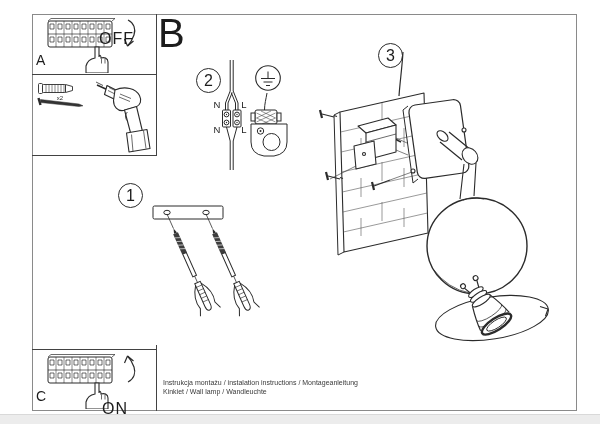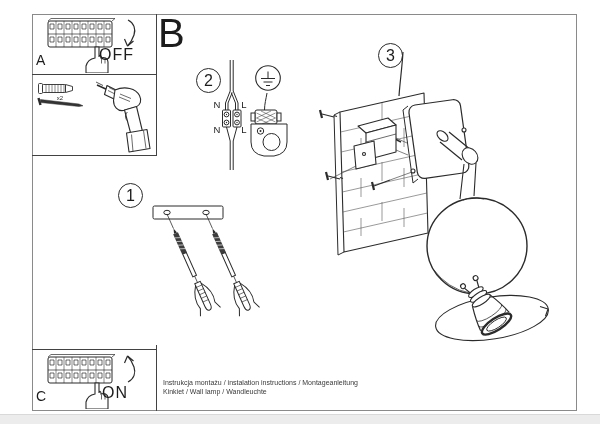--- a/index.html
+++ b/index.html
@@ -46,21 +46,21 @@
       <path d="M51 30 L51 41 C46 42 43 45 42 49 L42 56 L64 56 L64 45 C64 41 60 40 57 41 C57 38 55.5 37.5 55 40 L55 30 Z" fill="#fff" stroke-width="1.1"></path>
       <path d="M57.5 41.5 V46.5 M61 42 V46.5" stroke-width="0.7"></path>
     </g>
   </svg>
   <svg class="abs" style="left:120px;top:18px;" width="18" height="30" viewBox="0 0 18 30">
     <g stroke="#2b2b2b" fill="none" stroke-width="1.2">
       <path d="M8 2 C14 5 16 11 14 17 C12.6 21 10.5 25 7.5 28"></path>
       <path d="M7.5 28 L4.5 21 M7.5 28 L13.5 23"></path>
     </g>
   </svg>
-  <div class="abs state-label" style="left:99px;top:46px;text-align:right;">OFF</div>
+  <div class="abs state-label" style="left:99px;top:30px;text-align:right;">OFF</div>
   <div class="abs panel-letter" style="left:36px;top:52px;">A</div>
 
   <svg class="abs" style="left:38px;top:82px;" width="36" height="13" viewBox="0 0 36 13">
     <g stroke="#2b2b2b" fill="#fff" stroke-width="0.9">
       <rect x="0.5" y="1.5" width="4" height="10" rx="1"></rect>
       <rect x="4.5" y="2.5" width="23" height="8" rx="1"></rect>
       <path d="M8 2.5V10.5M11 2.5V10.5M14 2.5V10.5M17 2.5V10.5M20 2.5V10.5M23 2.5V10.5M26 2.5V10.5" fill="none" stroke-width="0.55"></path>
       <path d="M27.5 2.5 L34.5 4.5 L34.5 8.5 L27.5 10.5 Z"></path>
     </g>
   </svg>
@@ -95,21 +95,21 @@
       <path d="M51 30 L51 41 C46 42 43 45 42 49 L42 56 L64 56 L64 45 C64 41 60 40 57 41 C57 38 55.5 37.5 55 40 L55 30 Z" fill="#fff" stroke-width="1.1"></path>
       <path d="M57.5 41.5 V46.5 M61 42 V46.5" stroke-width="0.7"></path>
     </g>
   </svg>
   <svg class="abs" style="left:120px;top:354px;" width="18" height="30" viewBox="0 0 18 30">
     <g stroke="#2b2b2b" fill="none" stroke-width="1.2" transform="scale(1,-1) translate(0,-30)">
       <path d="M8 2 C14 5 16 11 14 17 C12.6 21 10.5 25 7.5 28"></path>
       <path d="M7.5 28 L4.5 21 M7.5 28 L13.5 23"></path>
     </g>
   </svg>
-  <div class="abs state-label" style="left:102px;top:384px;">ON</div>
+  <div class="abs state-label" style="left:102px;top:400px;">ON</div>
   <div class="abs panel-letter" style="left:36px;top:388px;">C</div>
 
   <div class="abs" id="b-label">B</div>
 
   <div class="step-circle" style="left:118px;top:183px;">
     <span>1</span>
   </div>
   <svg class="abs" style="left:150px;top:200px;" width="130" height="135" viewBox="0 0 130 135">
     <defs>
       <g id="scrw" stroke="#2b2b2b" fill="none" stroke-width="1">

